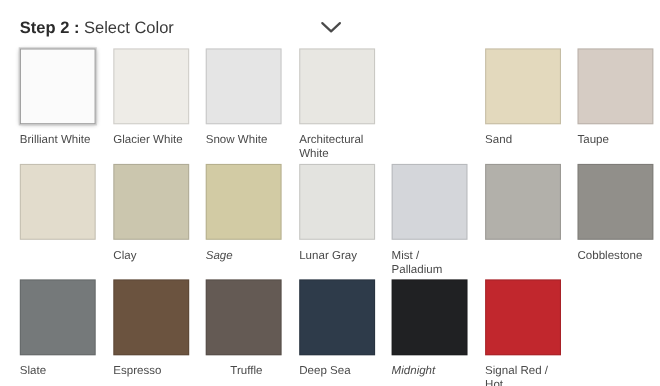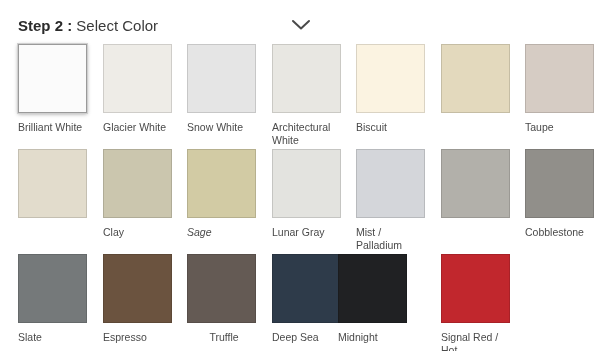--- a/index.html
+++ b/index.html
@@ -132,26 +132,23 @@
         </div>
         <div class="swatch-cell" style="left: 169px;">
           <div class="swatch-chip" style="background: rgb(229, 229, 229);"></div>
           <div class="swatch-label">Snow White</div>
         </div>
         <div class="swatch-cell" style="left: 254px;">
           <div class="swatch-chip" style="background: rgb(232, 231, 226);"></div>
           <div class="swatch-label">Architectural
 White</div>
         </div>
-        <div class="swatch-cell" style="left: 338px;">
-          <div class="swatch-chip" style="background: rgb(251, 243, 225);"></div>
-          <div class="swatch-label">Biscuit</div>
-        </div>
         <div class="swatch-cell" style="left: 423px;">
           <div class="swatch-chip" style="background: rgb(227, 217, 189);"></div>
+          <div class="swatch-label">Sand</div>
         </div>
         <div class="swatch-cell" style="left: 507px;">
           <div class="swatch-chip" style="background: rgb(214, 204, 196);"></div>
           <div class="swatch-label">Taupe</div>
         </div>
       </div>
       <div class="swatch-row">
         <div class="swatch-cell" style="left: 0px;">
           <div class="swatch-chip" style="background: rgb(226, 220, 204);"></div>
         </div>
@@ -190,21 +187,21 @@
           <div class="swatch-label">Espresso</div>
         </div>
         <div class="swatch-cell" style="left: 169px; text-align: center;">
           <div class="swatch-chip" style="background: rgb(100, 90, 84);"></div>
           <div class="swatch-label">Truffle</div>
         </div>
         <div class="swatch-cell" style="left: 254px;">
           <div class="swatch-chip" style="background: rgb(46, 59, 74);"></div>
           <div class="swatch-label">Deep Sea</div>
         </div>
-        <div class="swatch-cell" style="left: 320px;">
+        <div class="swatch-cell" style="left: 338px; font-style: italic;">
           <div class="swatch-chip" style="background: rgb(32, 33, 35);"></div>
           <div class="swatch-label">Midnight</div>
         </div>
         <div class="swatch-cell" style="left: 423px;">
           <div class="swatch-chip" style="background: rgb(193, 39, 45);"></div>
           <div class="swatch-label">Signal Red /
 Hot</div>
         </div>
       </div>
     </div>

